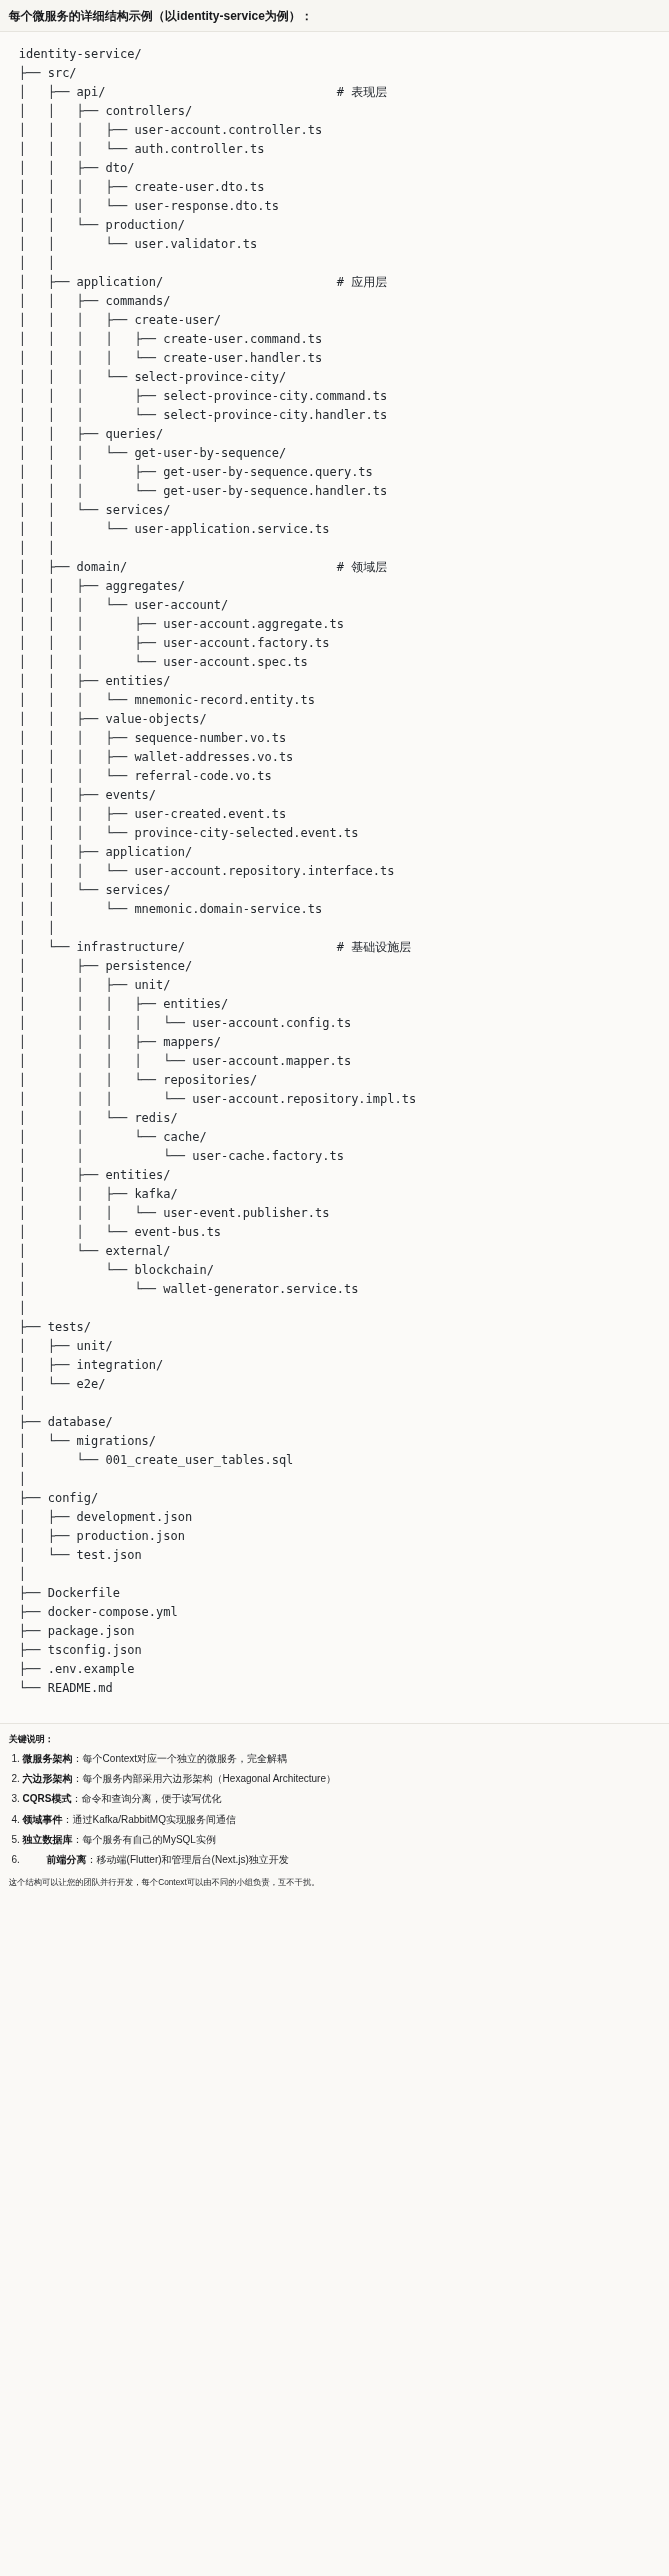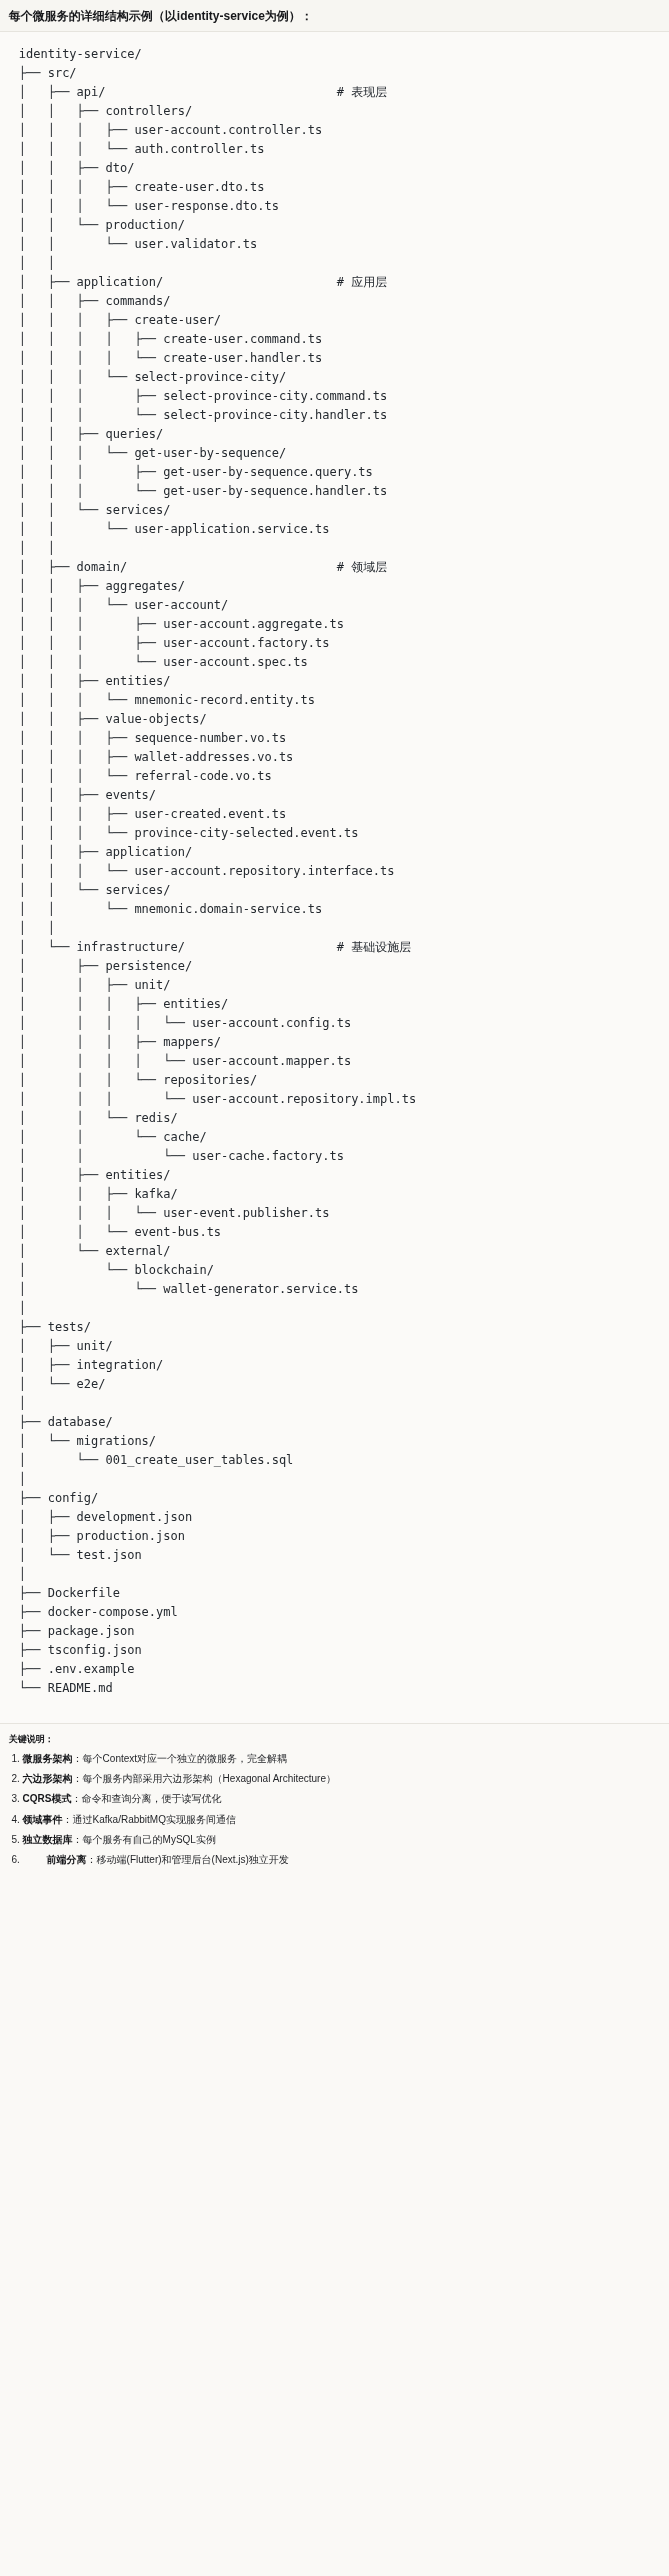--- a/index.html
+++ b/index.html
@@ -200,16 +200,17 @@
   <div class="notes">
     <div class="notes-title">关键说明：</div>
     <ol class="notes-list" id="notes-ol">
         <li><span class="note-term">微服务架构</span><span class="note-sep">：</span><span class="note-desc">每个Context对应一个独立的微服务，完全解耦</span></li>
         <li><span class="note-term">六边形架构</span><span class="note-sep">：</span><span class="note-desc">每个服务内部采用六边形架构（Hexagonal Architecture）</span></li>
         <li><span class="note-term">CQRS模式</span><span class="note-sep">：</span><span class="note-desc">命令和查询分离，便于读写优化</span></li>
         <li><span class="note-term">领域事件</span><span class="note-sep">：</span><span class="note-desc">通过Kafka/RabbitMQ实现服务间通信</span></li>
         <li><span class="note-term">独立数据库</span><span class="note-sep">：</span><span class="note-desc">每个服务有自己的MySQL实例</span></li>
         <li><span class="note-term">前端分离</span><span class="note-sep">：</span><span class="note-desc">移动端(Flutter)和管理后台(Next.js)独立开发</span></li>
       </ol>
+    <p class="closing">这个结构可以让您的团队并行开发，每个Context可以由不同的小组负责，互不干扰。</p>
   </div>
 
 </div>
 
 
 </body></html>

